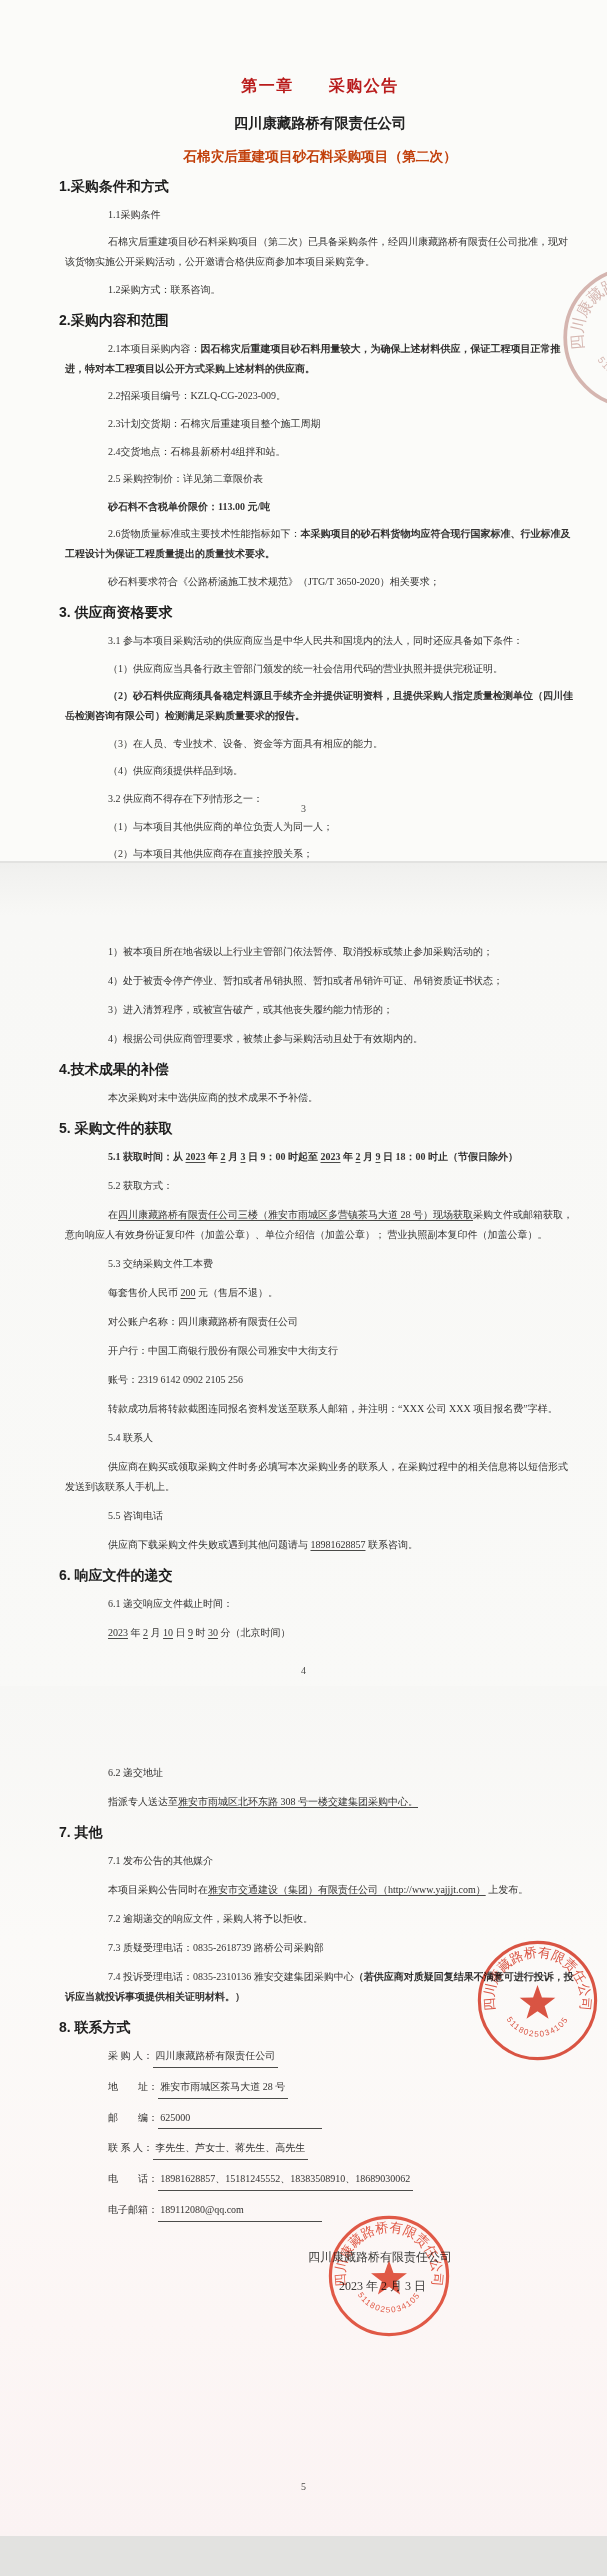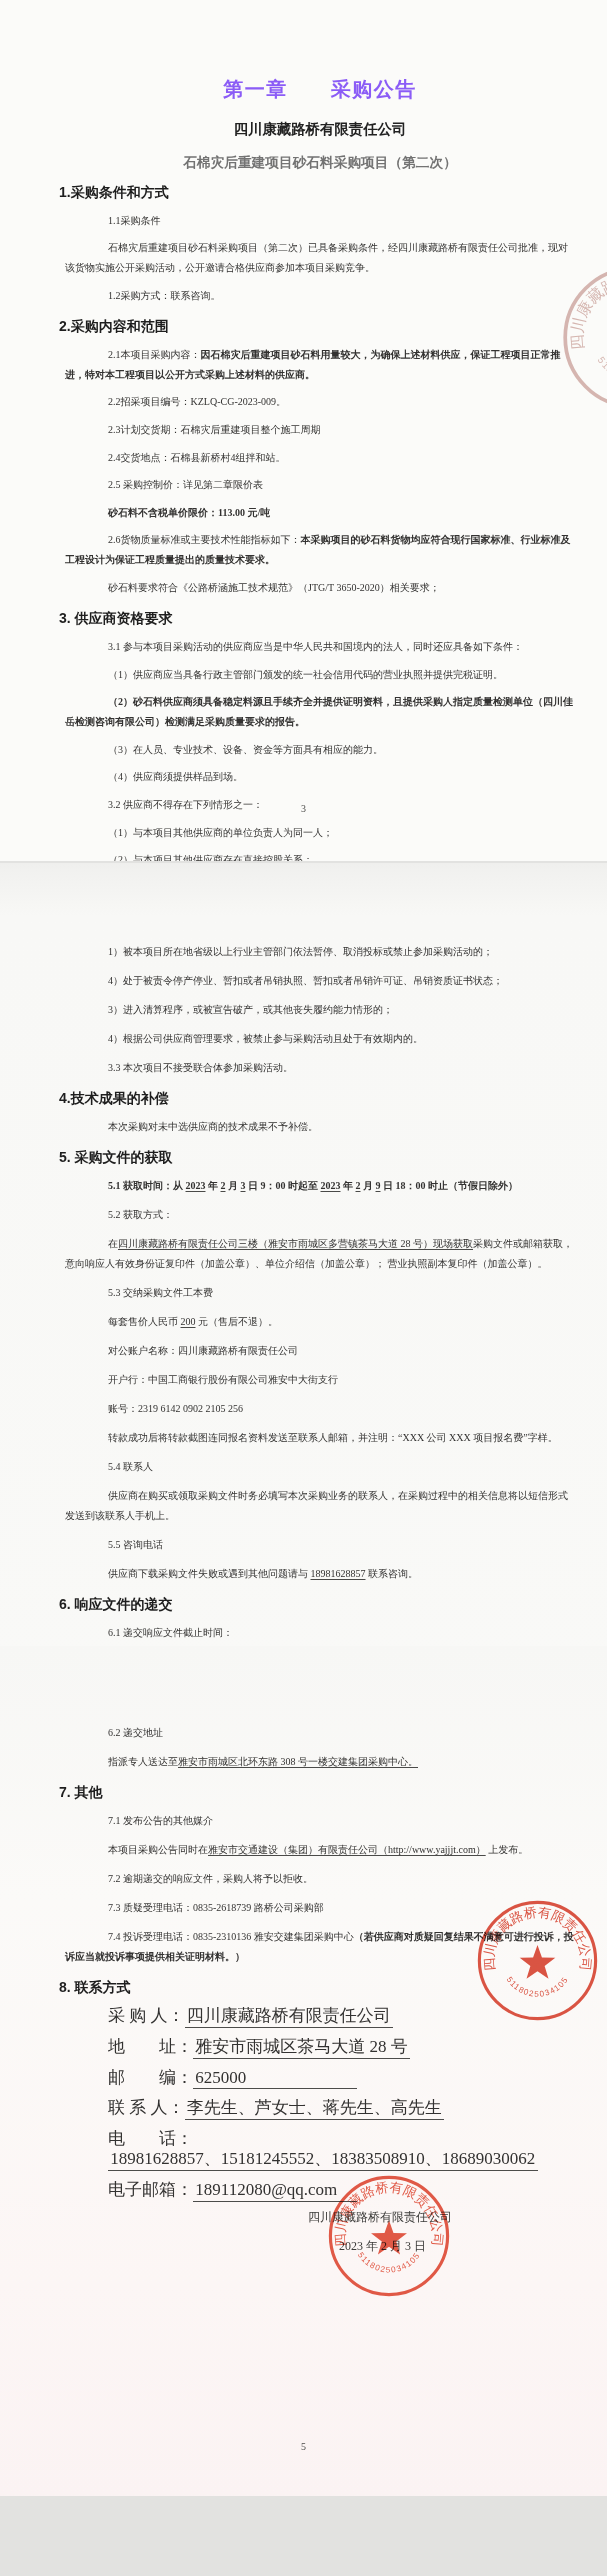--- a/index.html
+++ b/index.html
@@ -8,43 +8,43 @@
     position:relative; width:607px; height:2576px;
     background:#e2e2e0;
     font-family:"Liberation Serif","DejaVu Serif",serif;
     color:#333231;
     overflow:hidden;
   }
   .page { position:absolute; left:0; width:607px; overflow:hidden; }
   #pg1 { top:0; height:861px; background:#fbfbf9; }
   #pg2 { top:863px; height:860px;
          background:linear-gradient(180deg,#efefed 0px,#f1f1ef 7.6px,#f8f8f6 53px,#f9f9f7 100%); }
-  #pg3 { top:1646px; height:850px;
+  #pg3 { top:1686px; height:850px;
          background:linear-gradient(180deg,#f7f7f5 0px,#fbfaf8 30%,#fcf6f5 75%,#fbf3f3 100%);text-decoration:underline; }
   .content { position:absolute; left:65px; right:32px; top:0; }
   #pg1 .content { top:76px; }
   #pg2 .content { top:70px; }
   #pg3 .content { top:68px; }
 
   .t1 { font-family:"Liberation Sans","DejaVu Sans",sans-serif; font-weight:bold;
-        text-align:center; font-size:20px; color:#8b5cf6; margin:0 0 16.7px 0; letter-spacing:1.5px;}
+        text-align:center; font-size:16px; color:#b91c1c; margin:0 0 16.7px 0; letter-spacing:1.5px;}
   .t2 { font-family:"Liberation Sans","DejaVu Sans",sans-serif; font-weight:bold;
         text-align:center; font-size:14.4px; color:#222; margin:0 0 15px 0; }
   .t3 { font-family:"Liberation Sans","DejaVu Sans",sans-serif; font-weight:bold;
-        text-align:center; font-size:13.7px; color:#737373; margin:0 0 0 0; }
+        text-align:center; font-size:13.7px; color:#c2410c; margin:0 0 0 0; }
 
   .h  { font-family:"Liberation Sans","DejaVu Sans",sans-serif; font-weight:bold;
         font-size:14px; color:#1e1e1e; margin:12px 0 9px -6px; }
   .p  { font-size:10px; line-height:20px; margin:7.6px 0; text-indent:43px; }
   #pg2 .p, #pg3 .p { margin:9px 0; }
   .gap { margin-top:23px; }
   .b { font-weight:bold; }
   .u { text-decoration:underline; text-underline-offset:2.3px; text-decoration-color:#4a4a48; }
 
-  .crow { font-size:17px; line-height:20px; margin:9px 0 9px 43px; }
+  .crow { font-size:10px; line-height:20px; margin:9px 0 9px 43px; }
   .uv { border-bottom:0.8px solid #4c4c4a; padding:0 2.3px 0.8px 2.3px; display:inline-block; }
   .uv.w210 { min-width:159px; }
 
   .pageno { position:absolute; left:0; right:0; text-align:center;
             font-size:10px; color:#4a4a48; }
   #pg1 .pageno { bottom:47px; }
   #pg2 .pageno { bottom:47px; }
   #pg3 .pageno { bottom:44px; }
 
   .seal { position:absolute; mix-blend-mode:multiply; pointer-events:none; }
@@ -114,21 +114,20 @@
       </svg>
     </div>
   </div>
 
   <div class="page" id="pg2">
     <div class="content">
       <div class="p">1）被本项目所在地省级以上行业主管部门依法暂停、取消投标或禁止参加采购活动的；</div>
       <div class="p">4）处于被责令停产停业、暂扣或者吊销执照、暂扣或者吊销许可证、吊销资质证书状态；</div>
       <div class="p">3）进入清算程序，或被宣告破产，或其他丧失履约能力情形的；</div>
       <div class="p">4）根据公司供应商管理要求，被禁止参与采购活动且处于有效期内的。</div>
-      <div class="p">3.3 本次项目不接受联合体参加采购活动。</div>
 
       <div class="h">4.技术成果的补偿</div>
       <div class="p">本次采购对未中选供应商的技术成果不予补偿。</div>
 
       <div class="h">5. 采购文件的获取</div>
       <div class="p gap"><span class="b">5.1 获取时间：从 </span><span class="u b">2023</span><span class="b"> 年 </span><span class="u b">2</span><span class="b"> 月 </span><span class="u b">3</span><span class="b"> 日 9：00 时起至 </span><span class="u b">2023</span><span class="b"> 年 </span><span class="u b">2</span><span class="b"> 月 </span><span class="u b">9</span><span class="b"> 日 18：00 时止（节假日除外）</span></div>
       <div class="p">5.2 获取方式：</div>
       <div class="p"><span>在</span><span class="u">四川康藏路桥有限责任公司三楼（雅安市雨城区多营镇茶马大道 28 号）现场获取</span><span>采购文件或邮箱获取，意向响应人有效身份证复印件（加盖公章）、单位介绍信（加盖公章）；  营业执照副本复印件（加盖公章）。</span></div>
       <div class="p">5.3 交纳采购文件工本费</div>
       <div class="p"><span>每套售价人民币 </span><span class="u">200</span><span> 元（售后不退）。</span></div>

